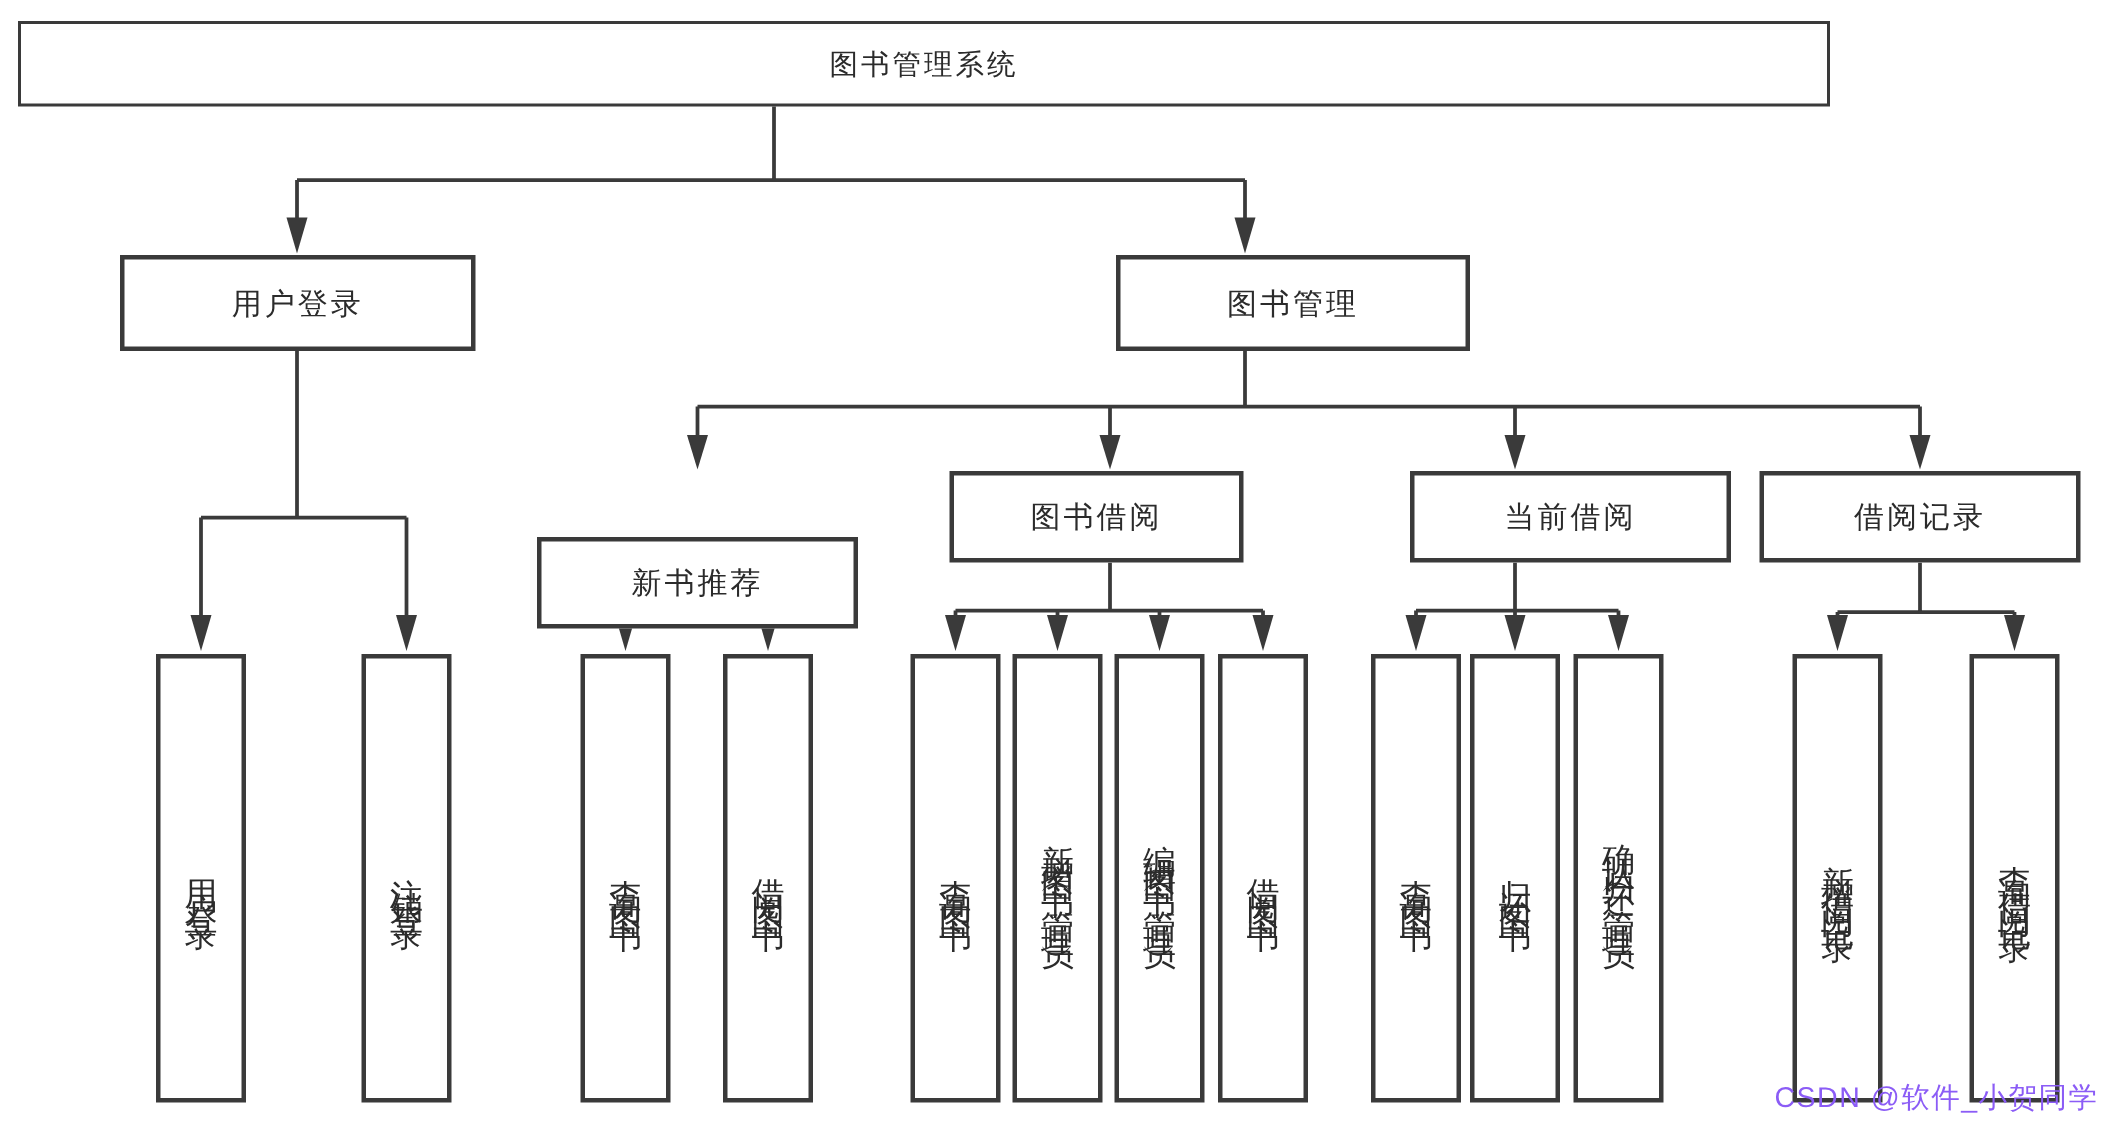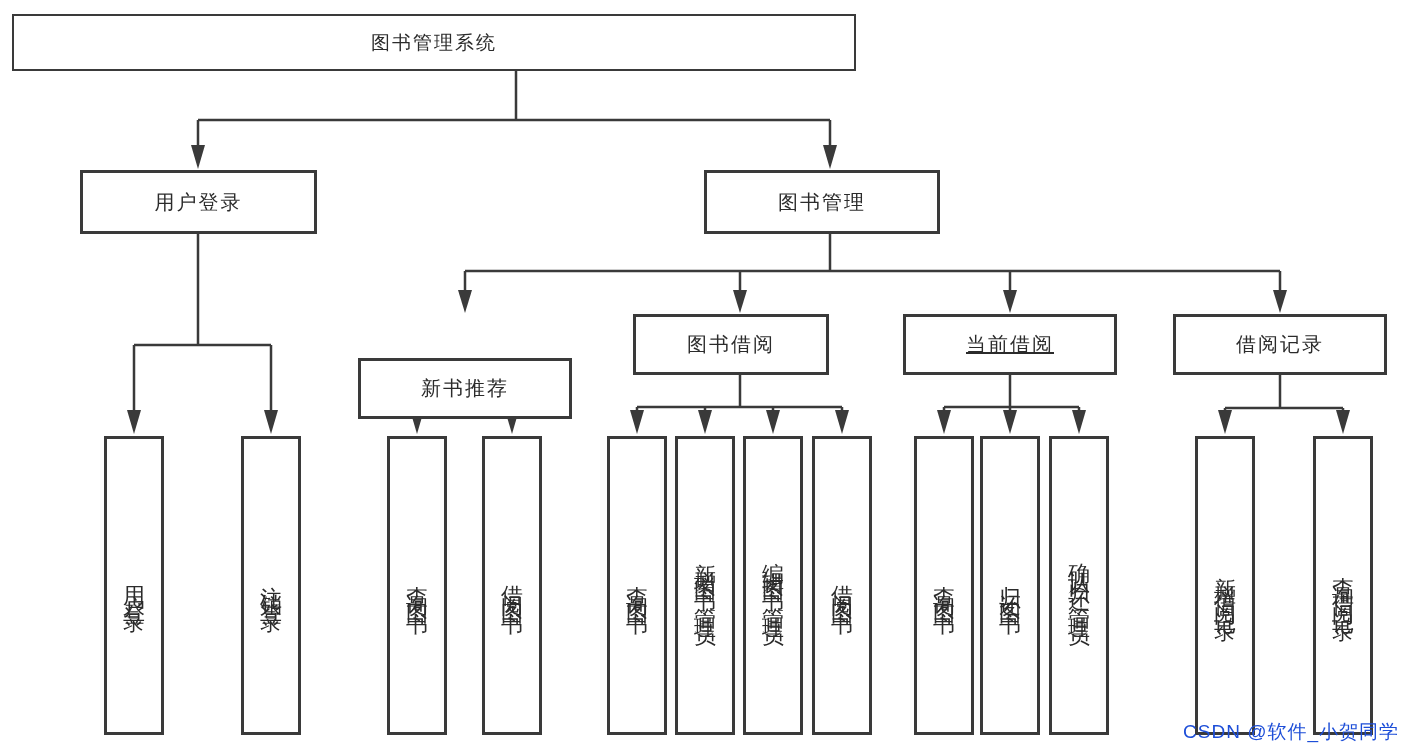--- a/index.html
+++ b/index.html
@@ -23,21 +23,21 @@
     border: 3px solid #3a3a3a;
     box-sizing: border-box;
     display: flex;
     align-items: center;
     justify-content: center;
     color: #2b2b2b;
     z-index: 2;
   }
   .node--root {
     left: 12px; top: 14px;
-    width: 844px; height: 57px;
+    width: 1208px; height: 57px;
     border-width: 2.5px;
     font-size: 19px;
     letter-spacing: 2px;
   }
   .node--branch {
     height: 64px;
     font-size: 20px;
     letter-spacing: 2px;
   }
   .node--leaf {
@@ -50,21 +50,21 @@
     letter-spacing: 9px;
     line-height: 1;
     color: #2b2b2b;
     white-space: nowrap;
   }
   .watermark {
     position: absolute;
     right: 6px;
     bottom: 2px;
     font-size: 19px;
-    color: #1d4ed8;
+    color: #8b5cf6;
     letter-spacing: 1px;
     z-index: 5;
   }
 </style>
 </head>
 <body>
 
 <div class="stage">
 
   <svg class="wires" width="1405" height="747" viewBox="0 0 1405 747" xmlns="http://www.w3.org/2000/svg">
@@ -107,31 +107,31 @@
     </g>
   </svg>
 
   <div class="node node--root">
     <span>图书管理系统</span>
   </div>
 
   <div class="node node--branch" style="left:80px; top:170px; width:237px;">
     <span>用户登录</span>
   </div>
-  <div class="node node--branch" style="left:704px; top:170px; width:236px;font-family:Liberation Mono, monospace;">
+  <div class="node node--branch" style="left:744px; top:170px; width:236px;font-family:Liberation Mono, monospace;">
     <span>图书管理</span>
   </div>
 
   <div class="node node--branch" style="left:358px; top:314px; width:214px; height:61px;margin-top:44px;">
     <span>新书推荐</span>
   </div>
   <div class="node node--branch" style="left:633px; top:314px; width:196px; height:61px;">
     <span>图书借阅</span>
   </div>
-  <div class="node node--branch" style="left:903px; top:314px; width:214px; height:61px;text-decoration:underline;">
+  <div class="node node--branch" style="left:940px; top:314px; width:214px; height:61px;">
     <span>当前借阅</span>
   </div>
   <div class="node node--branch" style="left:1173px; top:314px; width:214px; height:61px;">
     <span>借阅记录</span>
   </div>
 
   <div class="node node--leaf" style="left:104px;">
     <span class="vtext">用户登录</span>
   </div>
   <div class="node node--leaf" style="left:241px;">

